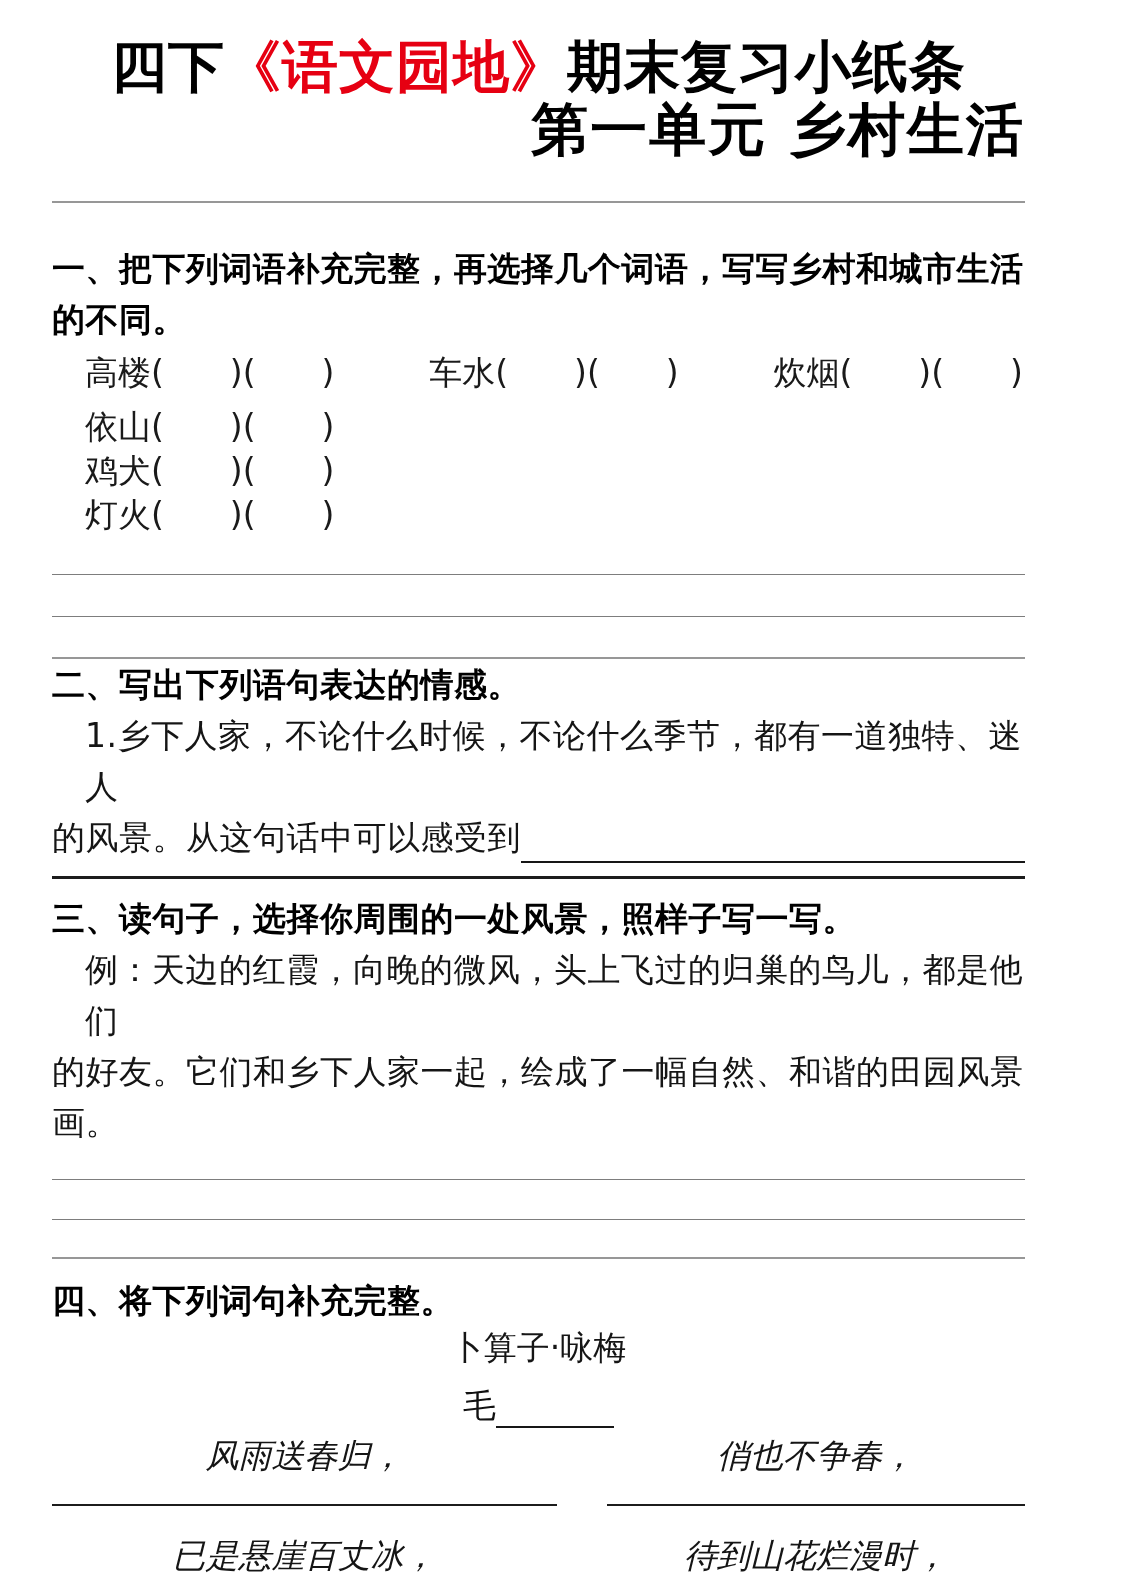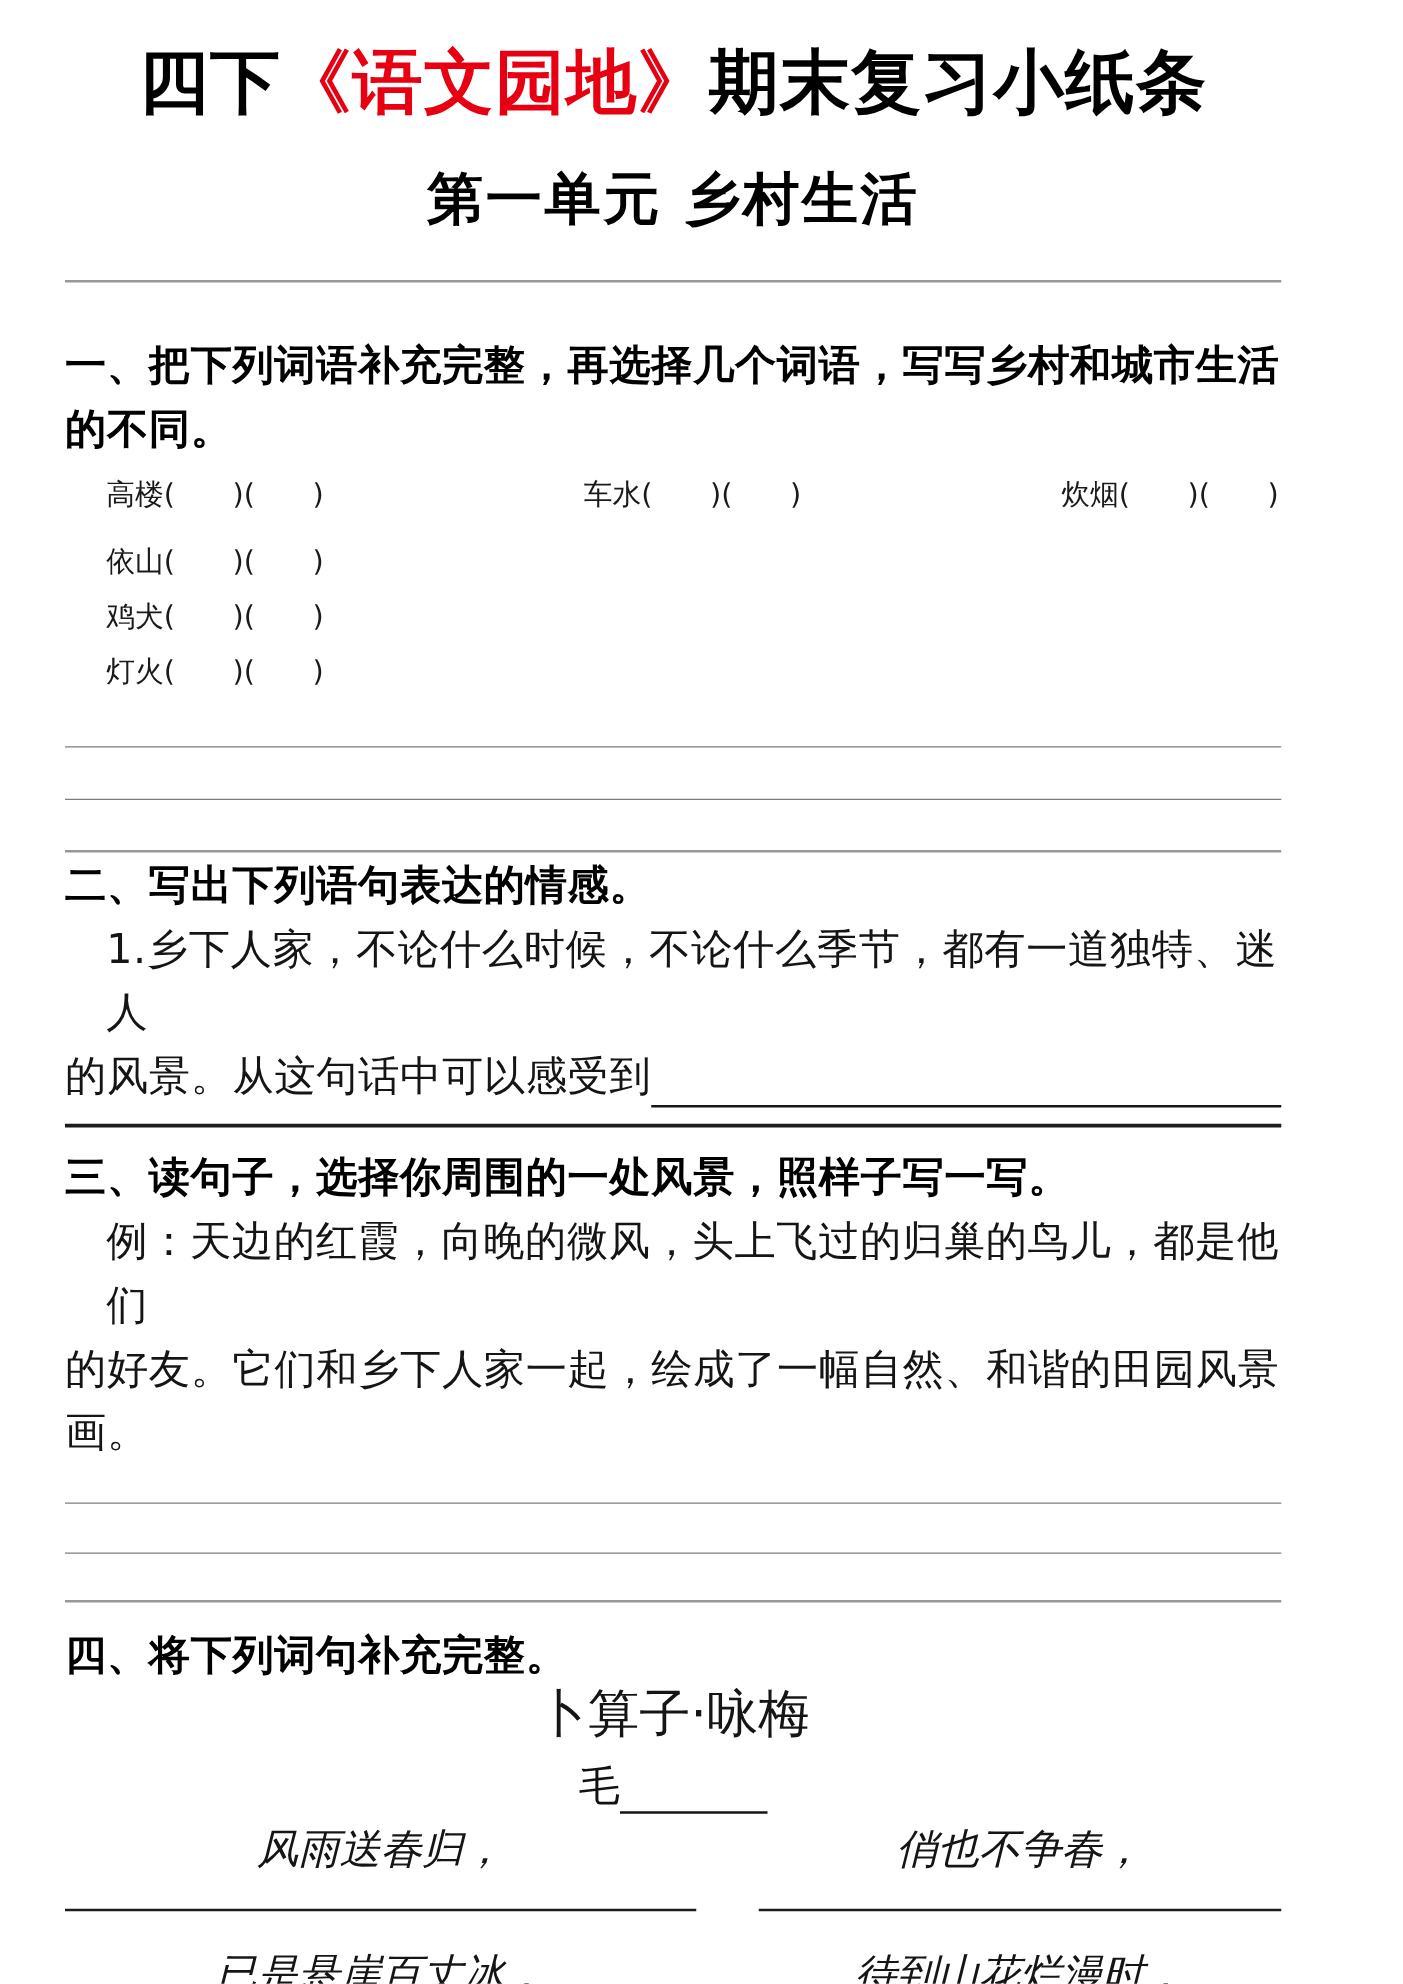--- a/index.html
+++ b/index.html
@@ -24,25 +24,24 @@
     text-align: center;
     font-family: "DejaVu Serif", serif;
     font-weight: bold;
     font-size: 56px;
     line-height: 1.15;
     letter-spacing: 1px;
     color: #000000;
   }
   .doc-title .red { color: #e60012; }
   .doc-subtitle {
-    margin-top: 36px;
-    text-align: center;
+    text-align: right;
     font-family: "DejaVu Serif", serif;
     font-weight: bold;
-    font-size: 45px;
+    font-size: 57px;
     line-height: 1.1;
     letter-spacing: 2px;
     color: #000000;
   }
 
   
   .gray-divider {
     border: none;
     border-top: 2.5px solid #979797;
     margin-top: 40px;
@@ -72,29 +71,29 @@
     flex: 1 1 auto;
     border-bottom: 2.5px solid #161616;
     height: 40px;
   }
 
   
   .word-row {
     display: flex;
     justify-content: space-between;
     padding: 0 2px 0 33px;
-    font-size: 23px;
+    font-size: 33px;
     line-height: 44px;
     color: #1a1a1a;
   }
 
   
   .poem-center {
     text-align: center;
-    font-size: 41px;
+    font-size: 33px;
     line-height: 44px;
     color: #151515;
   }
   .author-row {
     display: flex;
     justify-content: center;
     align-items: flex-end;
     font-size: 33px;
     line-height: 44px;
   }

